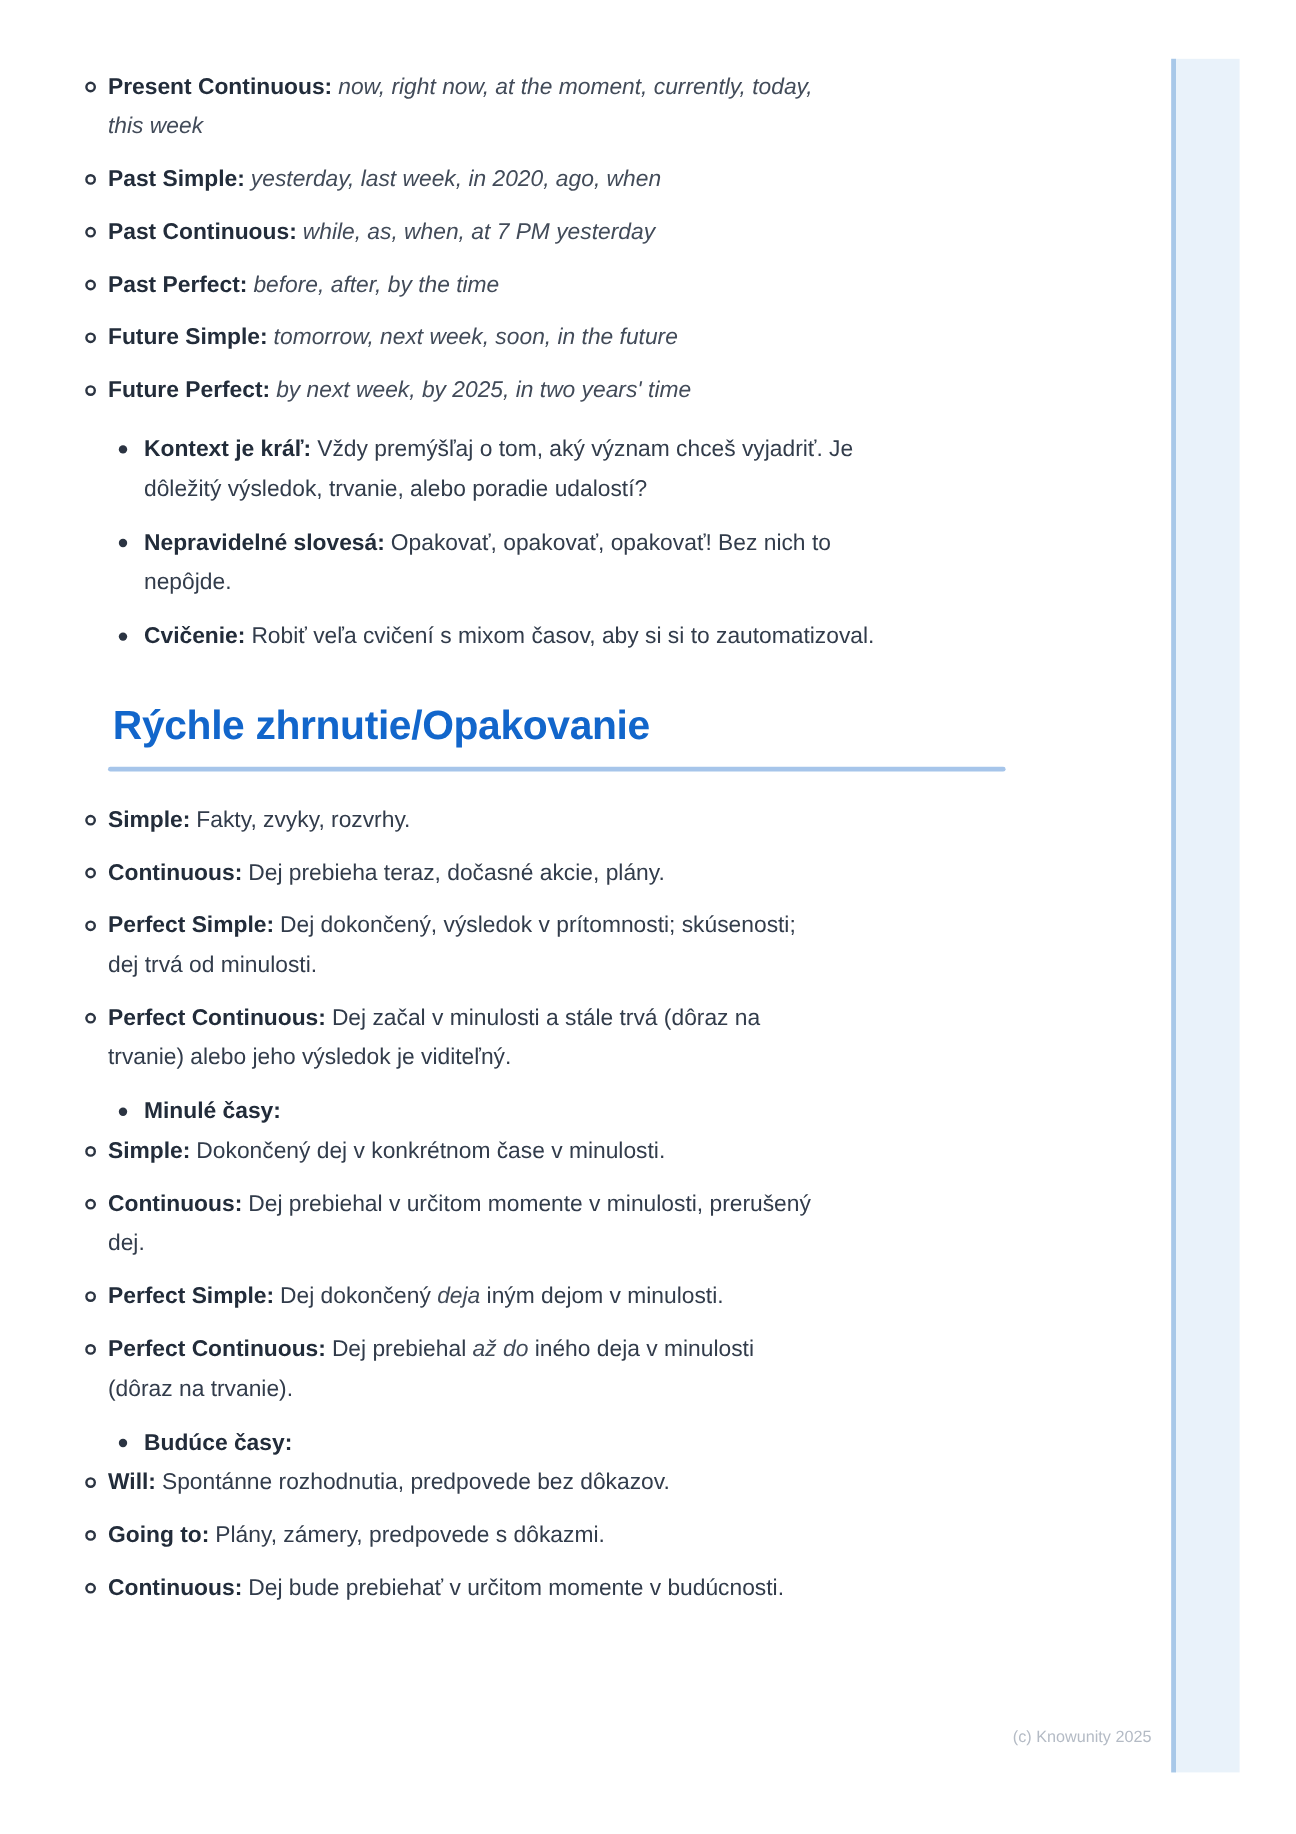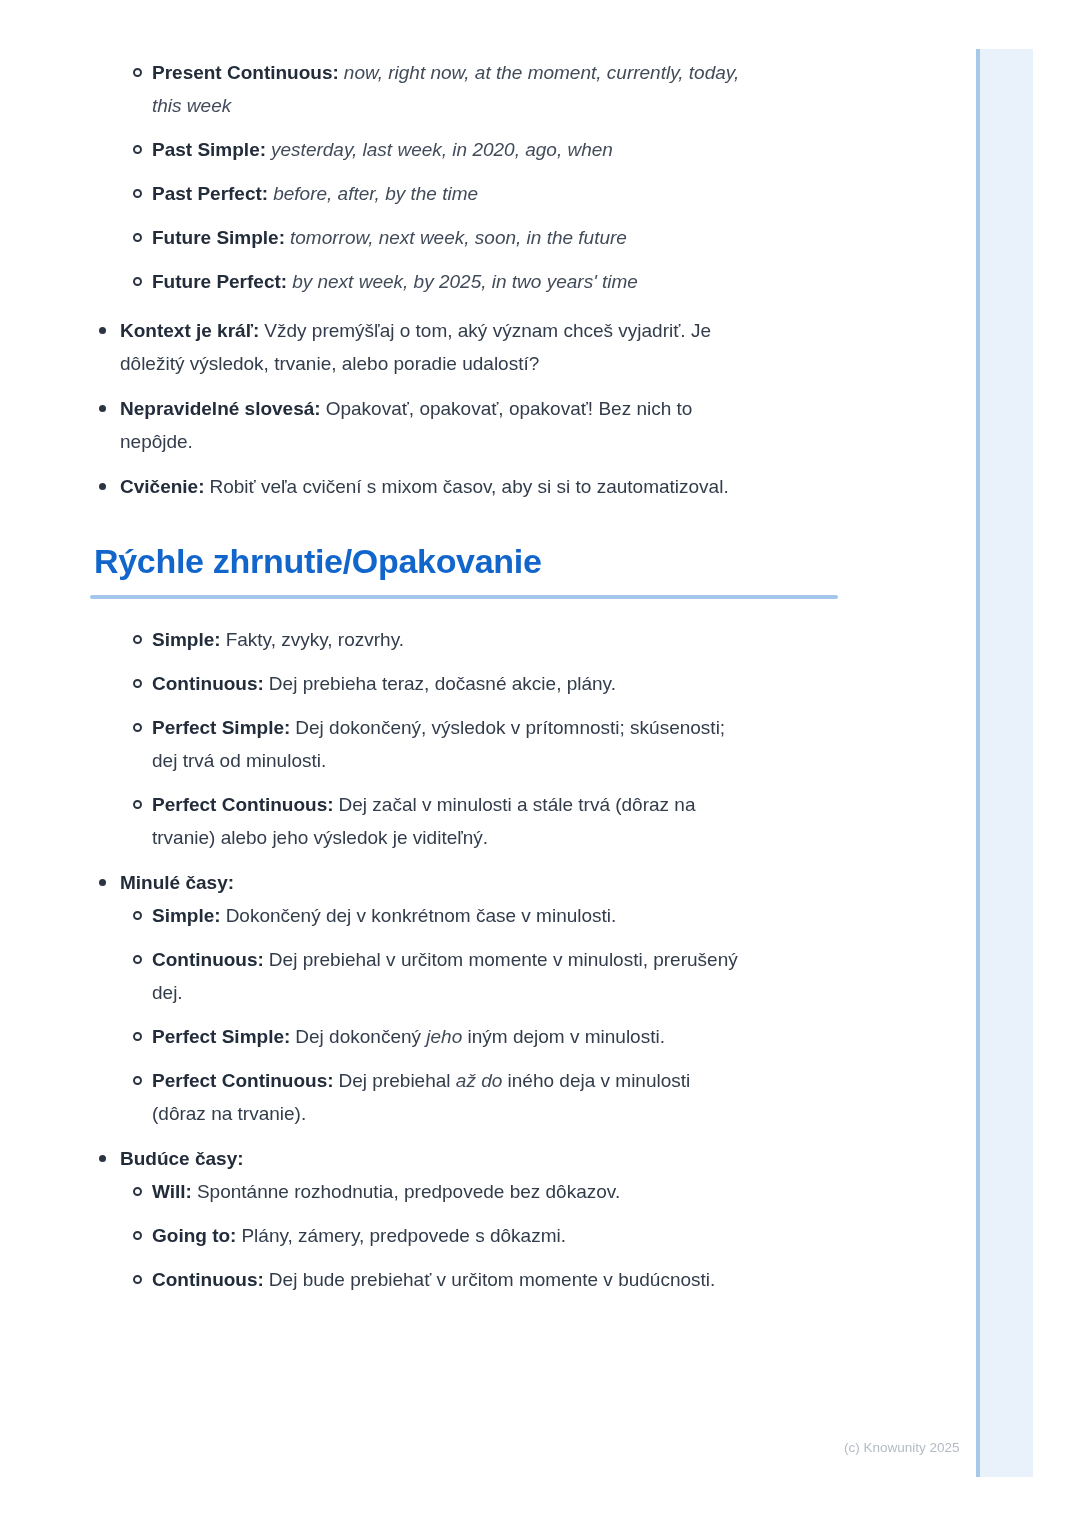--- a/index.html
+++ b/index.html
@@ -17,21 +17,21 @@
     top: 0; left: 0;
     padding: 56px 0 0 90px;
     width: 800px;
   }
   .li {
     position: relative;
     font-size: 19px;
     line-height: 33px;
   }
   .li-text { white-space: pre-wrap; }
-  .li.sub  { margin-left: 62px; max-width: 695px; margin-bottom: 11px; }
+  .li.sub  { max-width: 695px; margin-bottom: 11px; }
   .li.main { margin-left: 30px; max-width: 700px; margin-bottom: 12px; }
   .li.group-label { margin-bottom: 0; }
   .summary-group { margin-top: 12px; }
   .summary-group:first-child { margin-top: 0; }
   .list-tips { margin-top: 16px; }
   .marker { position: absolute; display: block; }
   .li.main > .marker {
     left: -21px; top: 13px;
     width: 7px; height: 7px; border-radius: 50%;
     background: #2b3442;
@@ -82,20 +82,24 @@
 <div class="content">
   <section id="signal-words-list" class="list">
       <div class="li sub">
         <span class="marker"></span>
         <div class="li-text"><b class="term">Present Continuous:</b><span class="seg italic">now, right now, at the moment, currently, today,
 this week</span></div>
       </div>
       <div class="li sub">
         <span class="marker"></span>
         <div class="li-text"><b class="term">Past Simple:</b><span class="seg italic">yesterday, last week, in 2020, ago, when</span></div>
+      </div>
+      <div class="li sub">
+        <span class="marker"></span>
+        <div class="li-text"><b class="term">Past Continuous:</b><span class="seg italic">while, as, when, at 7 PM yesterday</span></div>
       </div>
       <div class="li sub">
         <span class="marker"></span>
         <div class="li-text"><b class="term">Past Perfect:</b><span class="seg italic">before, after, by the time</span></div>
       </div>
       <div class="li sub">
         <span class="marker"></span>
         <div class="li-text"><b class="term">Future Simple:</b><span class="seg italic">tomorrow, next week, soon, in the future</span></div>
       </div>
       <div class="li sub">
@@ -151,21 +155,21 @@
           <span class="marker"></span>
           <div class="li-text"><b class="term">Simple:</b><span class="seg">Dokončený dej v konkrétnom čase v minulosti.</span></div>
         </div>
         <div class="li sub">
           <span class="marker"></span>
           <div class="li-text"><b class="term">Continuous:</b><span class="seg">Dej prebiehal v určitom momente v minulosti, prerušený
 dej.</span></div>
         </div>
         <div class="li sub">
           <span class="marker"></span>
-          <div class="li-text"><b class="term">Perfect Simple:</b><span class="seg">Dej dokončený </span><span class="seg italic">jeho</span><span class="seg"> iným dejom v minulosti.</span></div>
+          <div class="li-text"><b class="term">Perfect Simple:</b><span class="seg">Dej dokončený </span><span class="seg italic">deja</span><span class="seg"> iným dejom v minulosti.</span></div>
         </div>
         <div class="li sub">
           <span class="marker"></span>
           <div class="li-text"><b class="term">Perfect Continuous:</b><span class="seg">Dej prebiehal </span><span class="seg italic">až do</span><span class="seg"> iného deja v minulosti
 (dôraz na trvanie).</span></div>
         </div>
       </div>
       <div class="summary-group">
         <div class="li main group-label">
           <span class="marker"></span>

